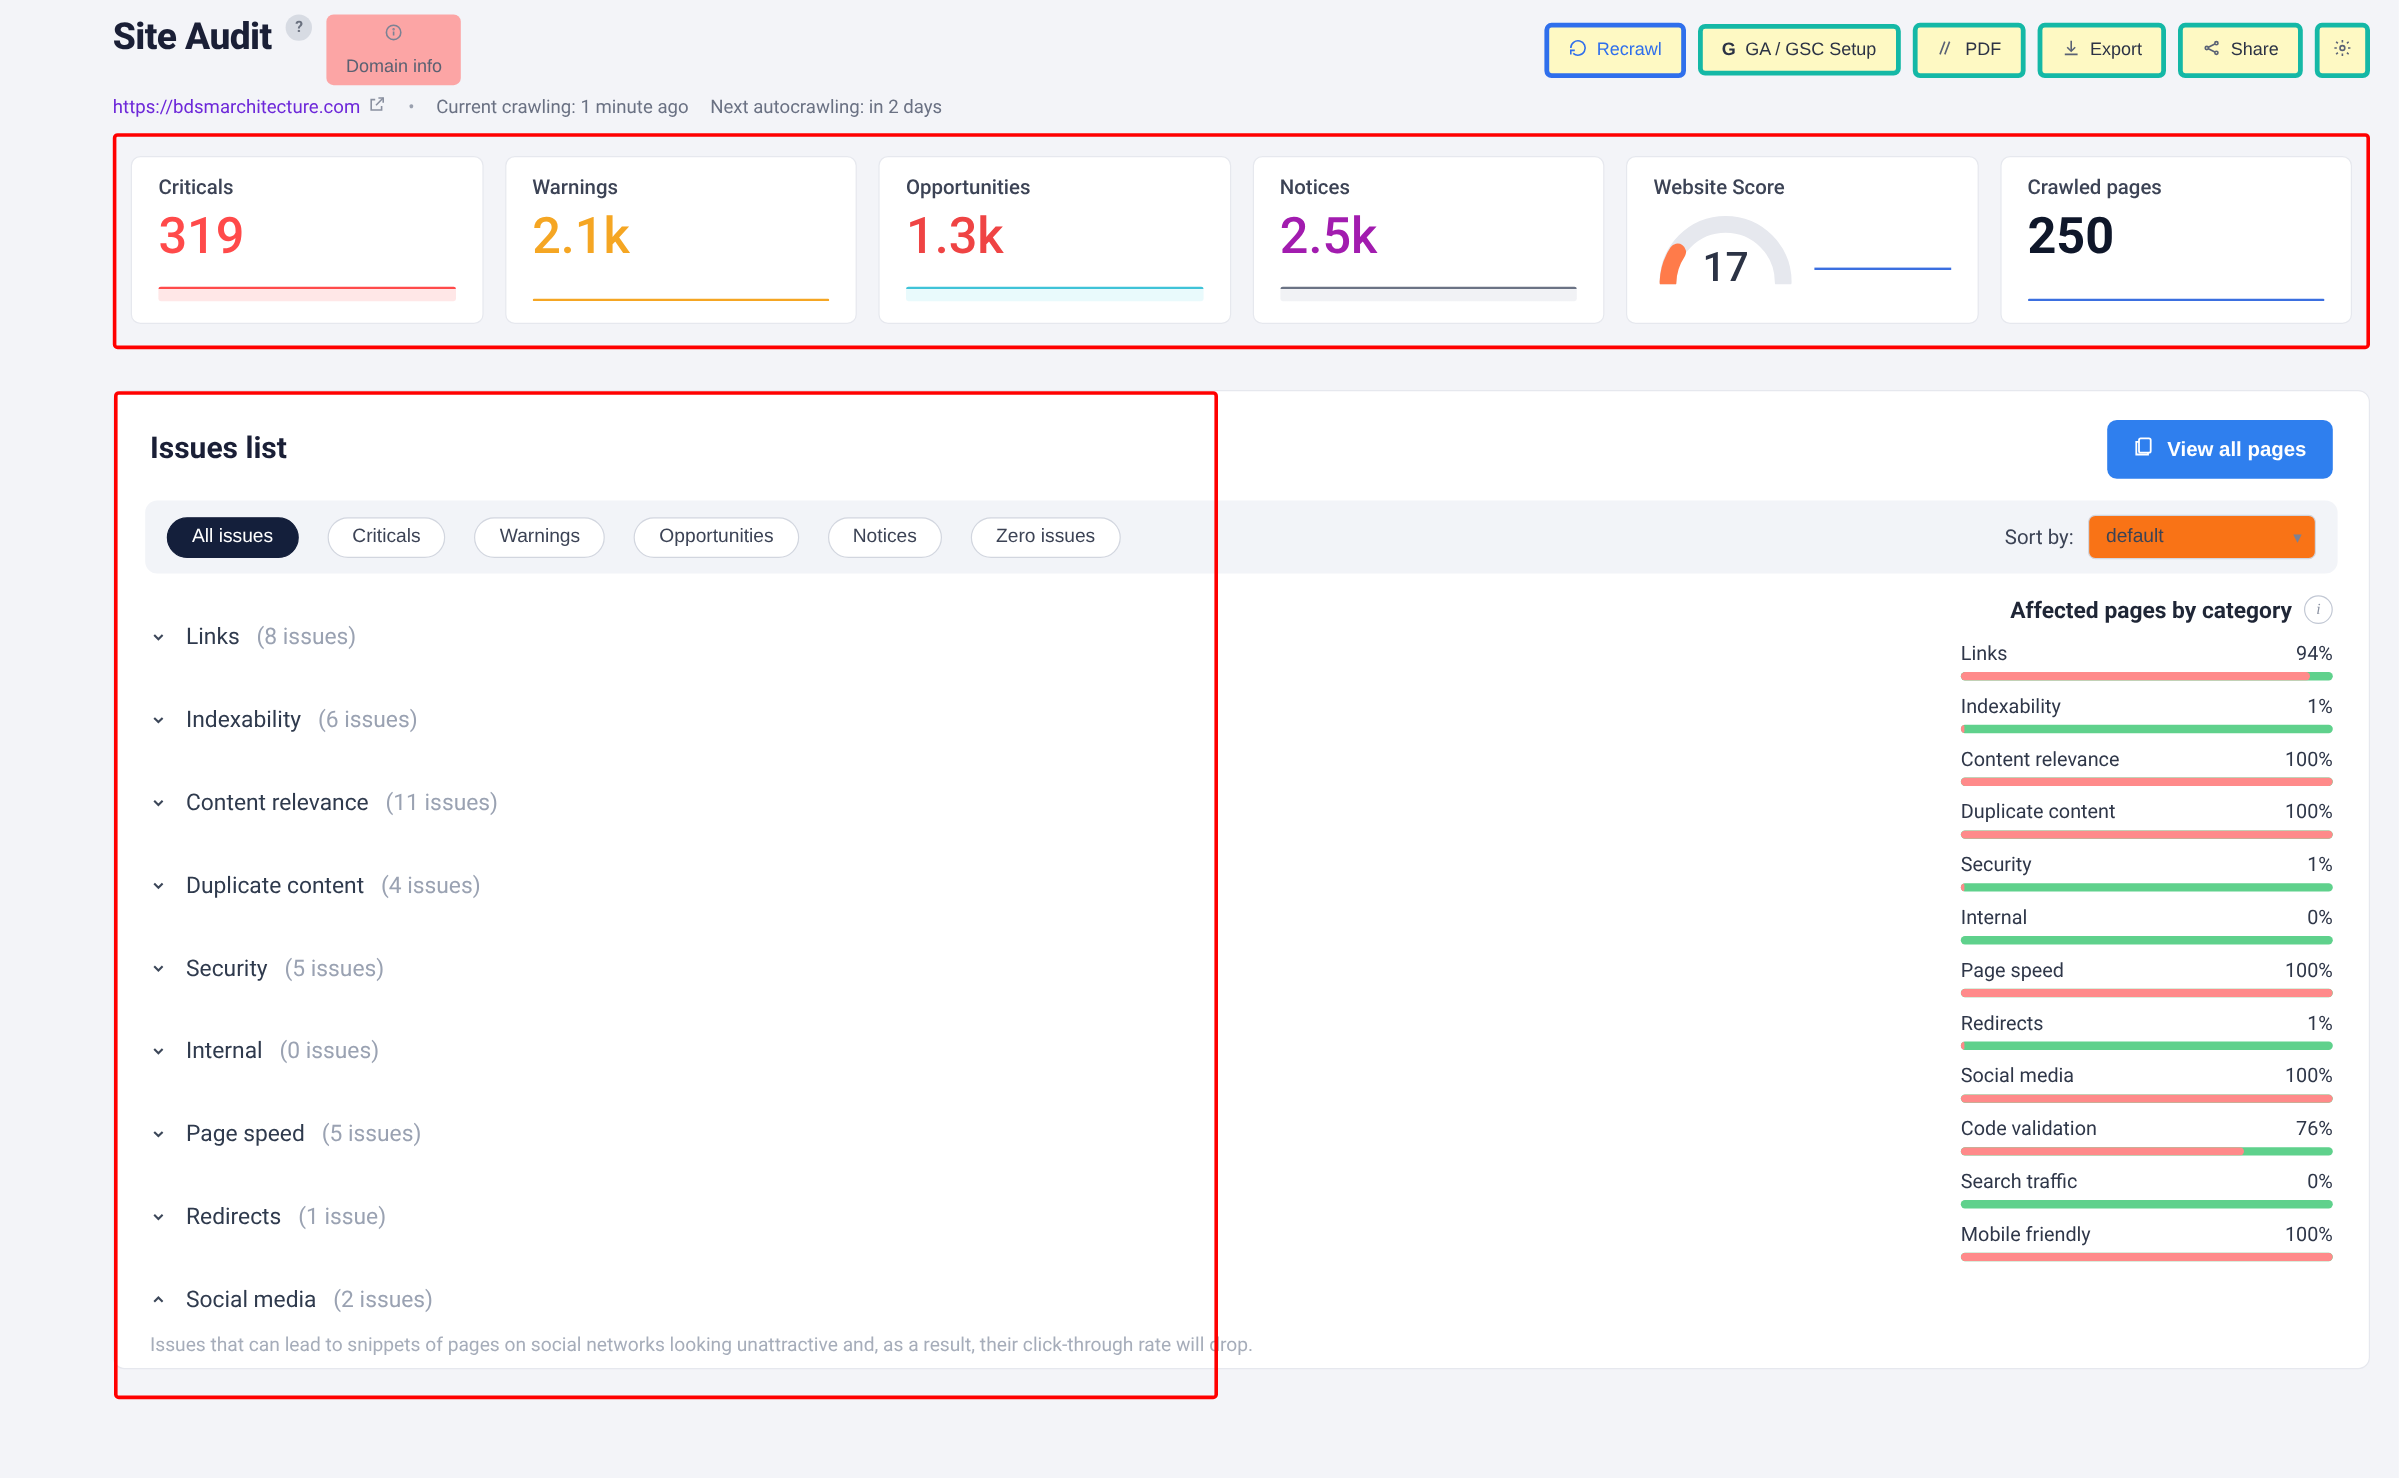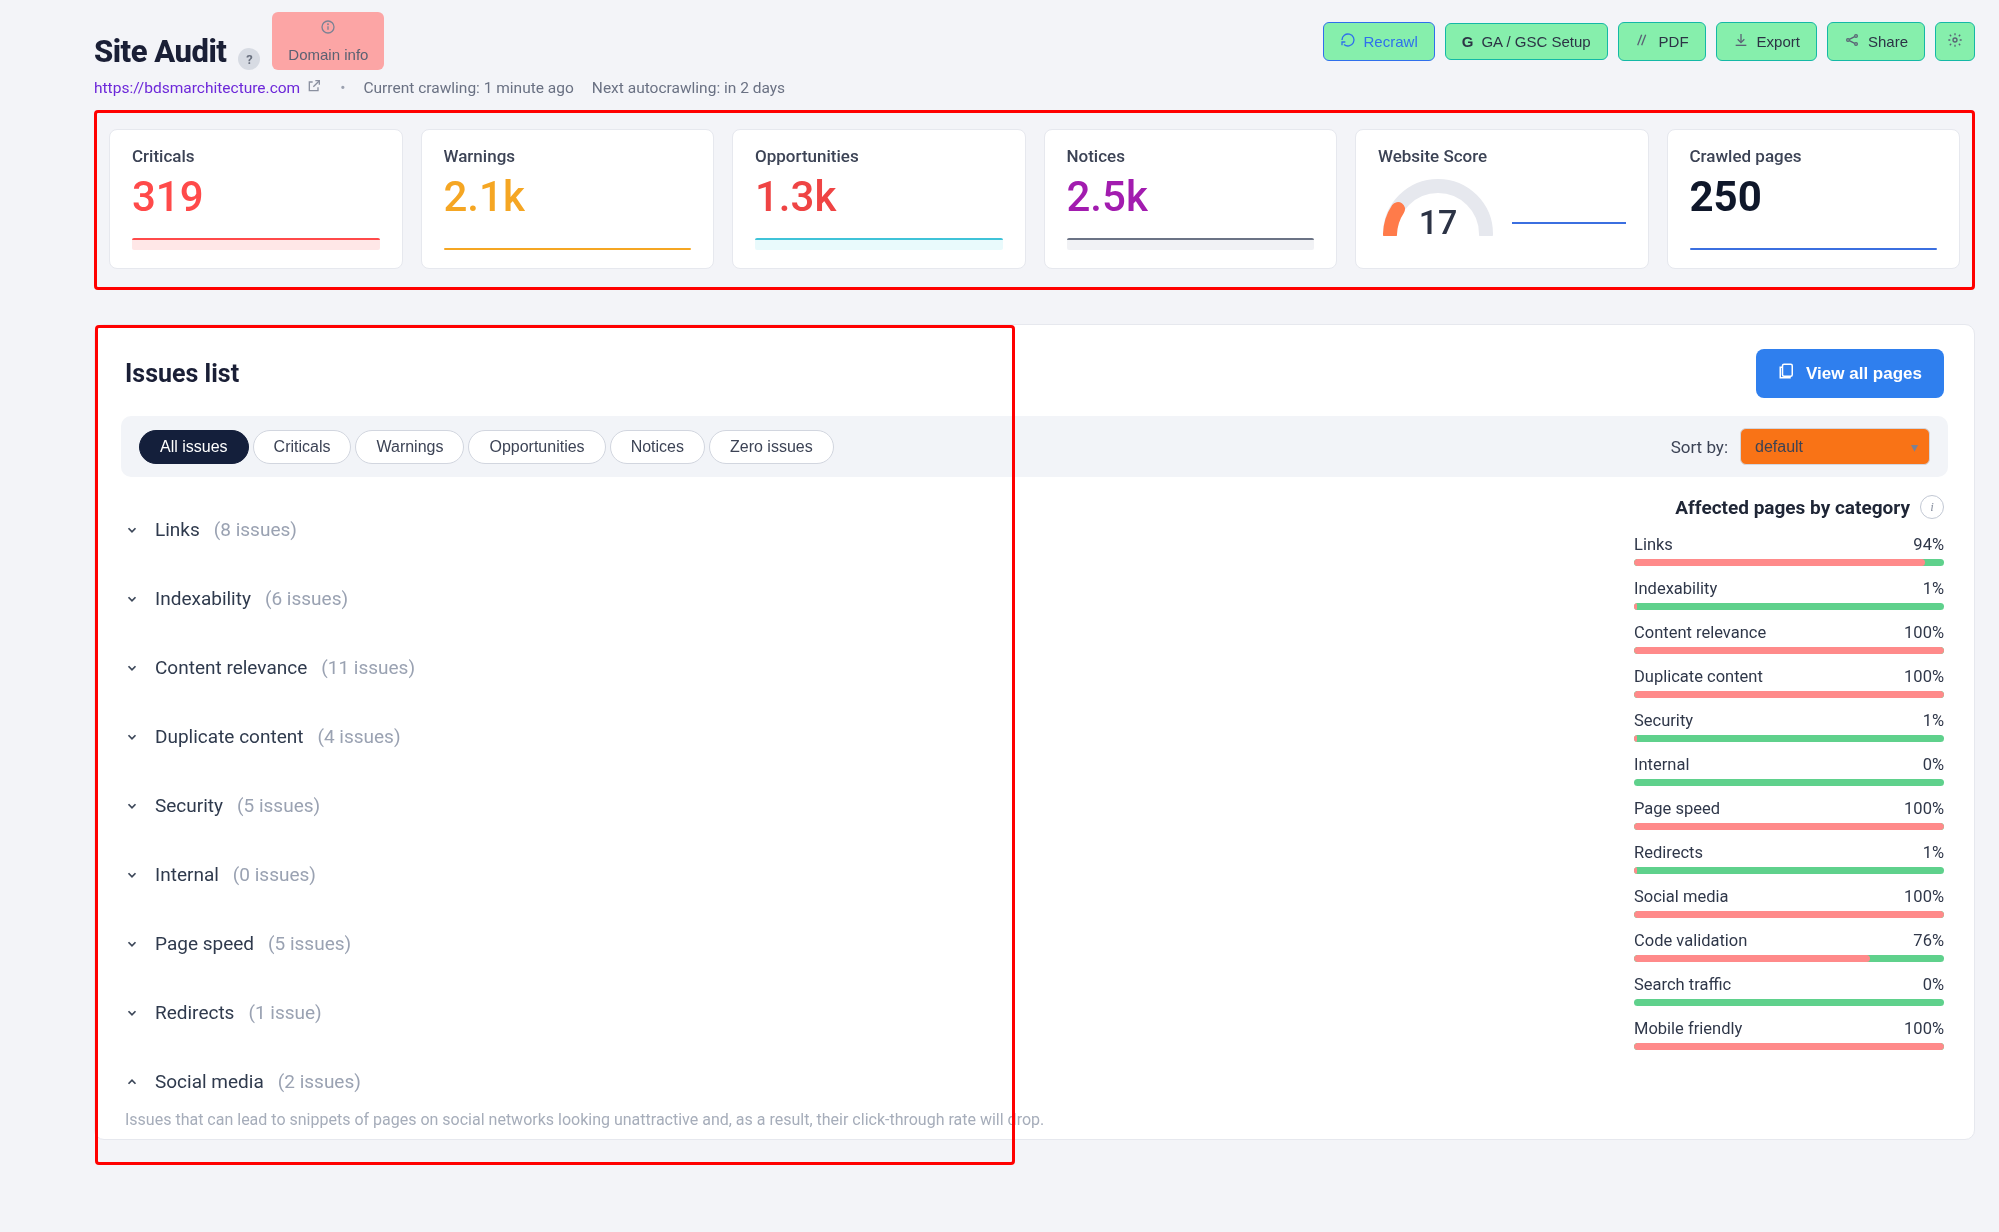--- a/index.html
+++ b/index.html
@@ -14,35 +14,35 @@
 }
 .page {
   padding: 12px 24px 0 94px;
 }
 .header-row {
   display: flex;
   align-items: center;
   justify-content: space-between;
   margin-bottom: 8px;
 }
-.header-left { display: flex; align-items: flex-end; gap: 12px; }
+.header-left { display: flex; align-items: flex-start; gap: 12px; }
 .page-title { font-size: 31px; font-weight: 800; color: #1a1f36; letter-spacing: -0.5px; }
 .help-circle {
   width: 22px; height: 22px; border-radius: 50%;
   background: #d7dbe3; color: #6b7280; display: inline-flex;
   align-items: center; justify-content: center; font-size: 13px; font-weight: 700;
 }
 .domain-info-btn {
   background: #fca5a5; border: none; border-radius: 6px;
   padding: 7px 16px; color: #5b6172; font-size: 15px;
   display: inline-flex; align-items: center; gap: 8px; cursor: pointer; flex-direction: column;
 }
 .header-right { display: flex; align-items: center; gap: 10px; }
 .btn {
-  background: #86efac; border: 1px solid #14b8a6; border-radius: 6px;
+  background: #fef9c3; border: 4px solid #14b8a6; border-radius: 6px;
   padding: 9px 16px; font-size: 15px; color: #2c3345;
   display: inline-flex; align-items: center; gap: 8px; cursor: pointer;
 }
 .btn.primary-outline { border-color: #2f6fec; color: #2f6fec; }
 .btn.icon-only { padding: 9px 11px; }
 .subheader {
   display: flex; align-items: center; gap: 18px;
   color: #6a7183; font-size: 15.5px; margin-bottom: 12px;
 }
 .subheader .link { color: #6d28d9; display: inline-flex; align-items: center; gap: 6px; }
@@ -100,21 +100,21 @@
 .issues-title { font-size: 25px; font-weight: 700; color: #1a1f36; }
 .view-all-btn {
   background: #2f7fee; color: #fff; border: none; border-radius: 8px;
   padding: 13px 22px; font-size: 17px; font-weight: 600;
   display: inline-flex; align-items: center; gap: 10px; cursor: pointer;
 }
 .filter-bar {
   margin: 0 26px; background: #f2f4f8; border-radius: 10px;
   padding: 12px 18px; display: flex; align-items: center; justify-content: space-between;
 }
-.pills { display: flex; gap: 4px; }
+.pills { display: flex; gap: 24px; }
 .pill {
   background: #fff; border: 1px solid #d2d6df; border-radius: 999px;
   padding: 7px 20px; font-size: 16px; color: #3c4355; cursor: pointer;
 }
 .pill.active { background: #141f3b; color: #fff; border-color: #141f3b; }
 .sort-wrap { display: flex; align-items: center; gap: 12px; }
 .sort-label { font-size: 17px; color: #3c4355; }
 .sort-select {
   background: #f97316; border: 1px solid #d2d6df; border-radius: 6px;
   padding: 9px 38px 9px 14px; font-size: 16px; color: #3c4355;

